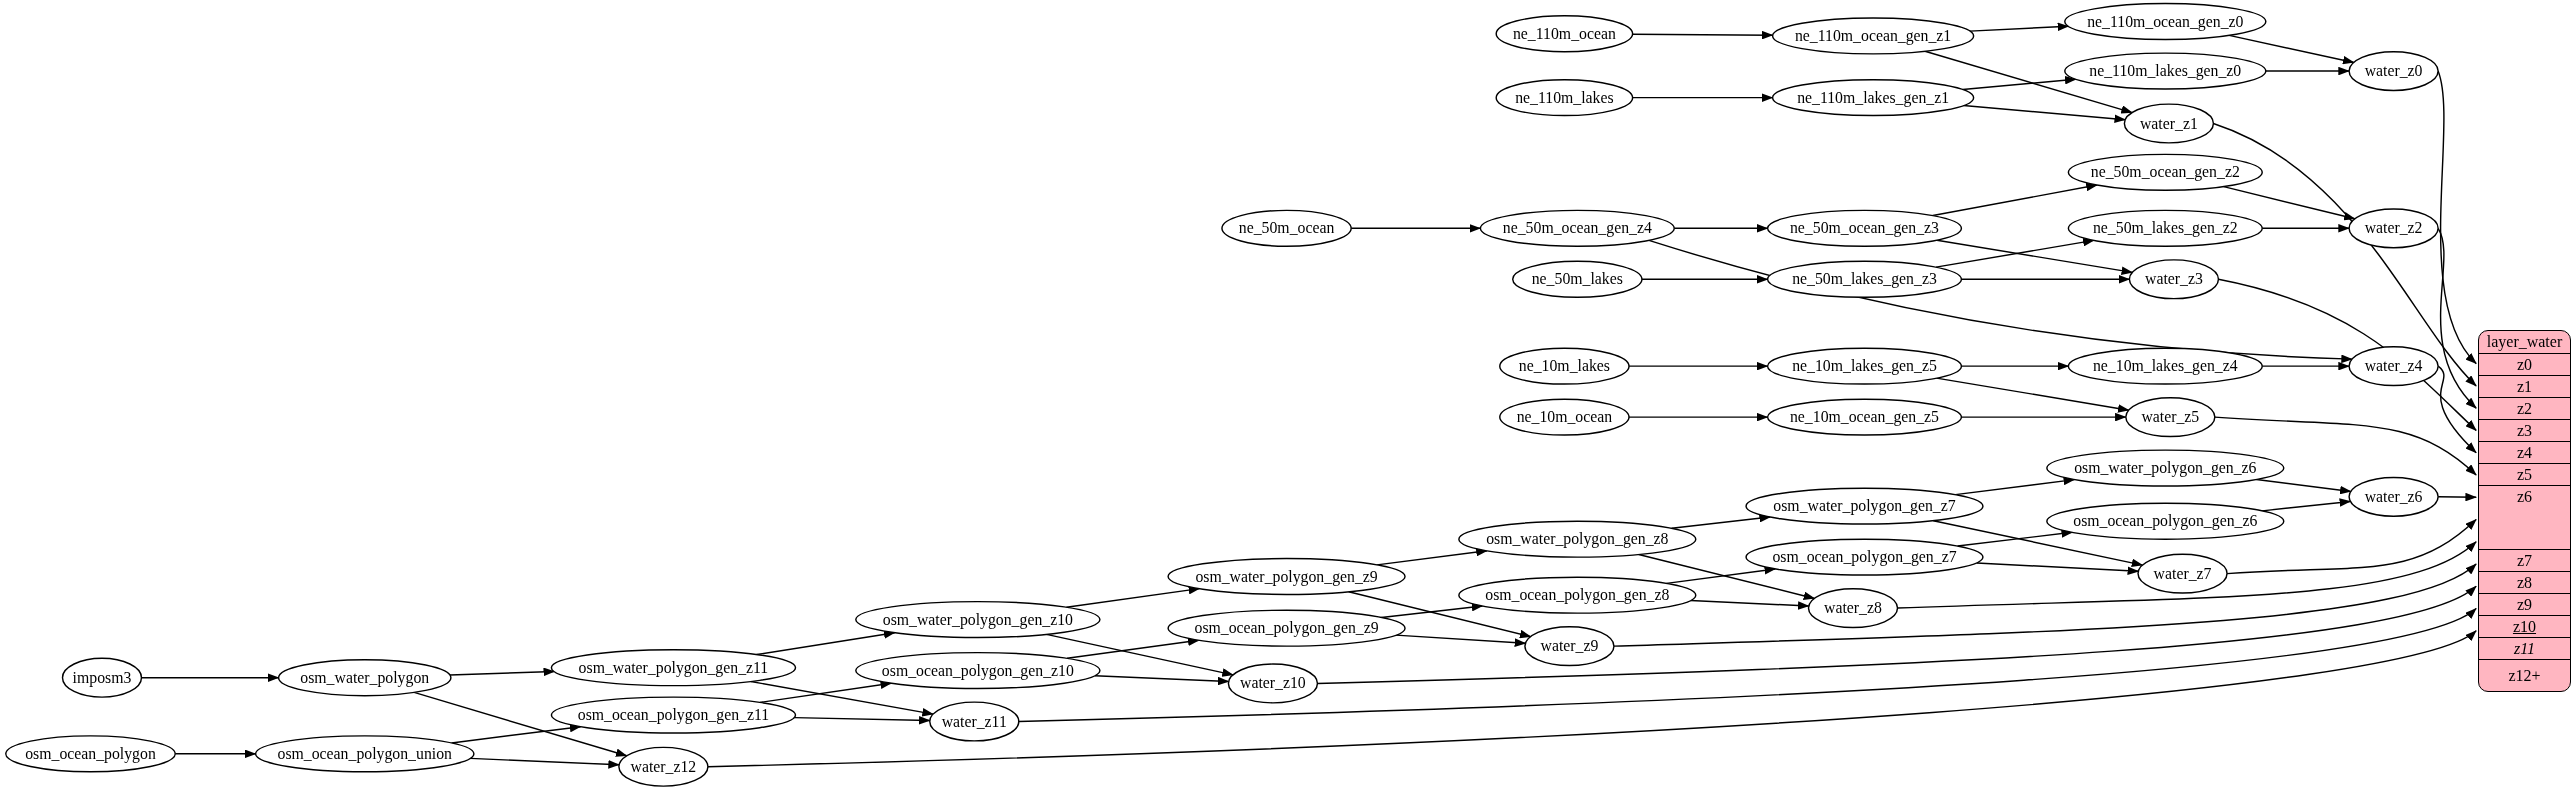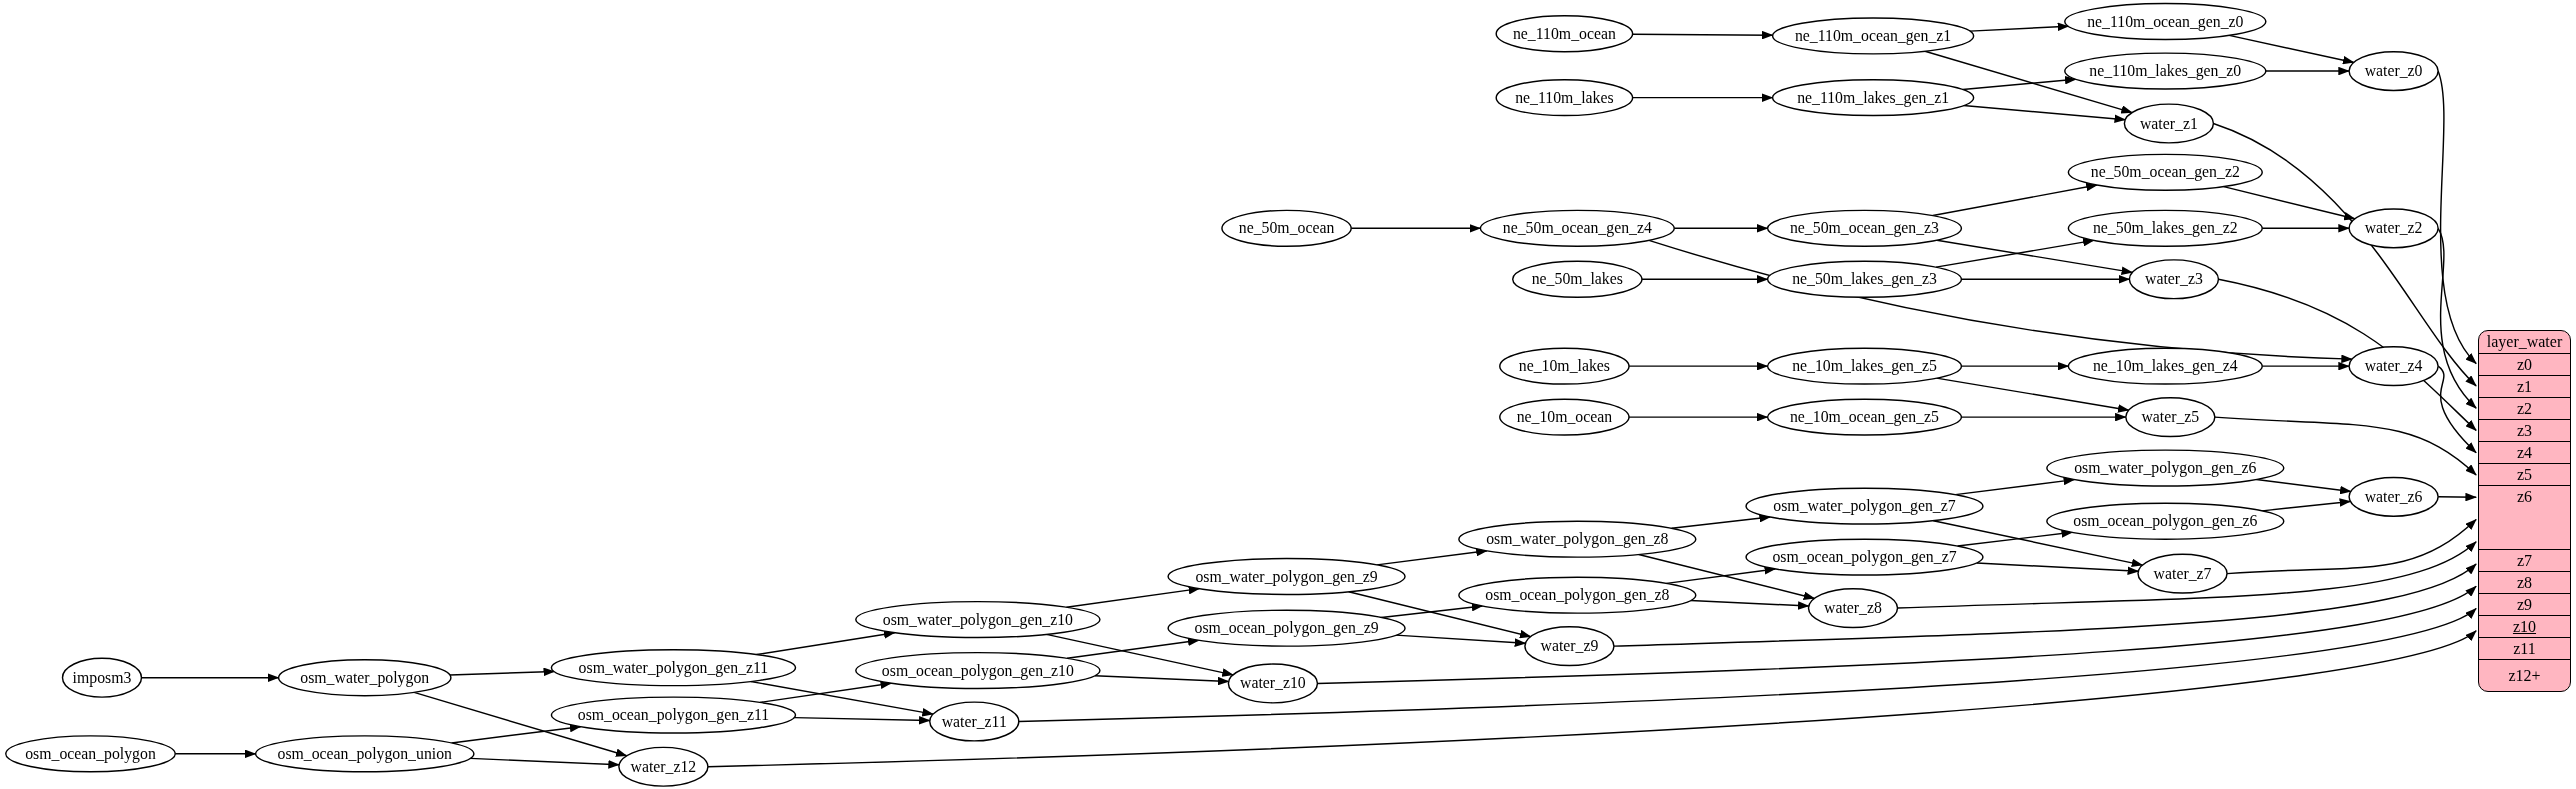--- a/index.html
+++ b/index.html
@@ -292,18 +292,18 @@
         <div class="row" style="height: 22px; text-align: center;">z1</div>
         <div class="row" style="height: 22px;">z2</div>
         <div class="row" style="height: 22px;">z3</div>
         <div class="row" style="height: 22px;">z4</div>
         <div class="row" style="height: 22px;">z5</div>
         <div class="row" style="height: 22px;">z6</div>
         <div class="row" style="height: 22px; margin-top: 42px;">z7</div>
         <div class="row" style="height: 22px;">z8</div>
         <div class="row" style="height: 22px;">z9</div>
         <div class="row" style="height: 22px; text-decoration: underline;">z10</div>
-        <div class="row" style="height: 22px;">z11</div>
+        <div class="row" style="height: 22px; font-style: italic;">z11</div>
         <div class="row" style="height: 32px;">z12+</div>
       </div>
   </div>
 </div>
 
 
 </body></html>

